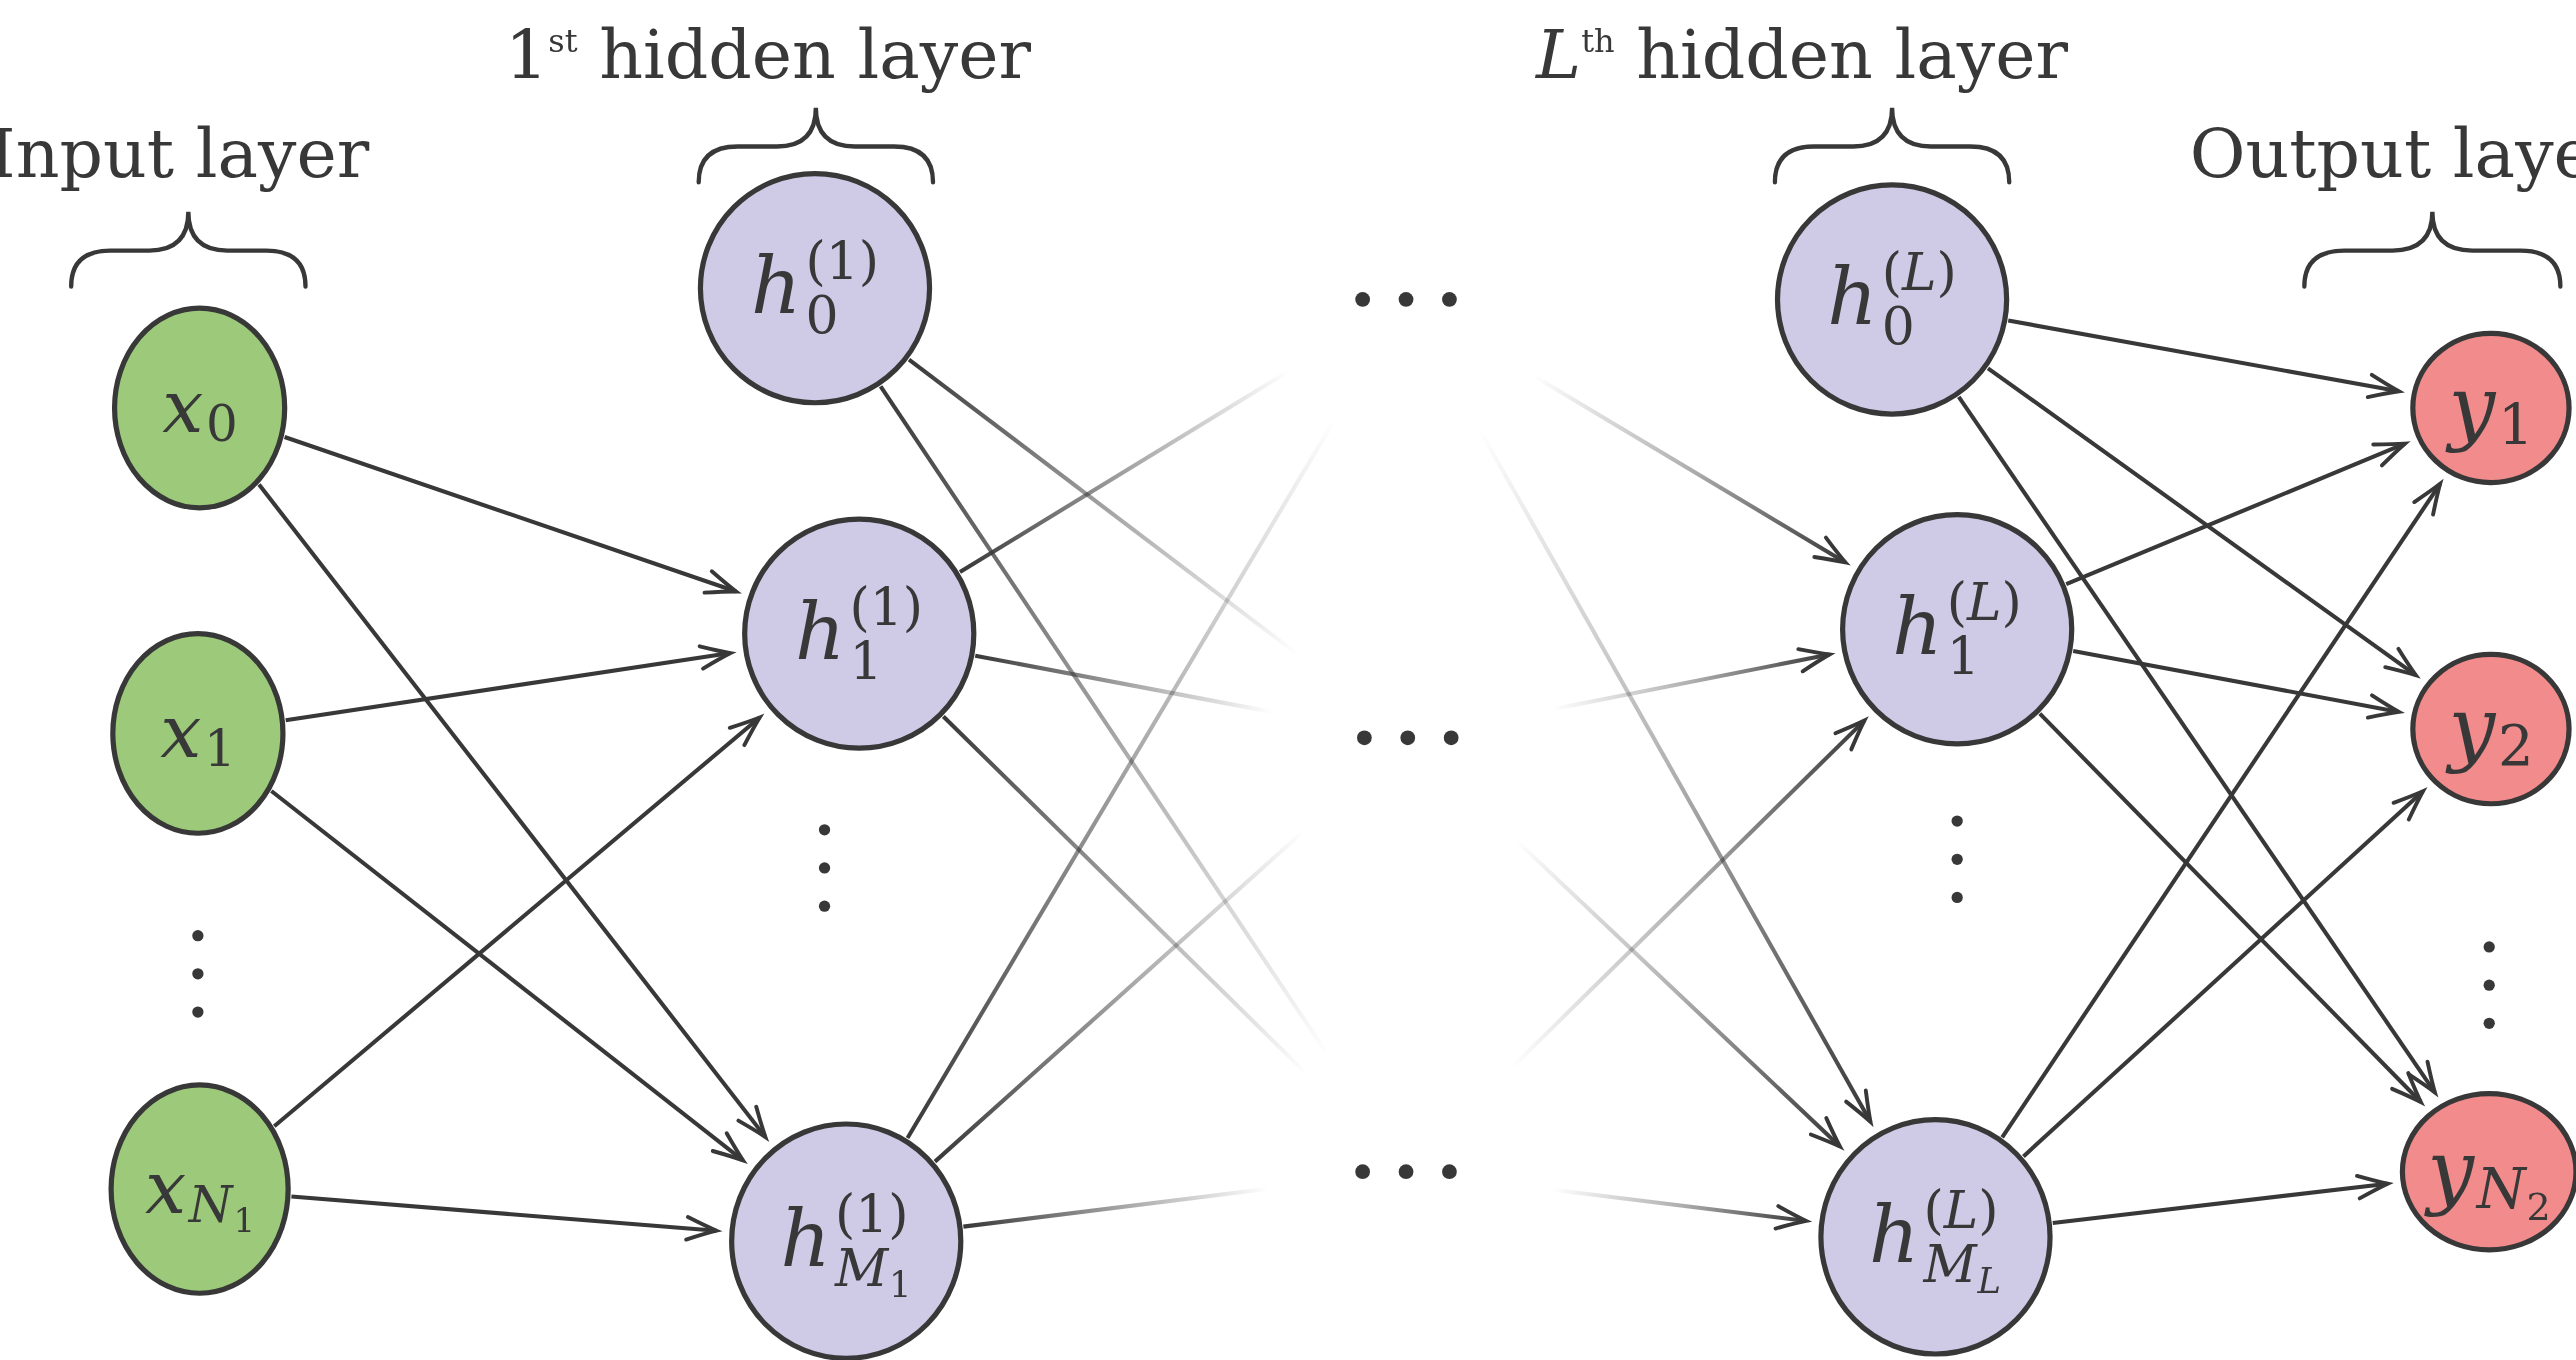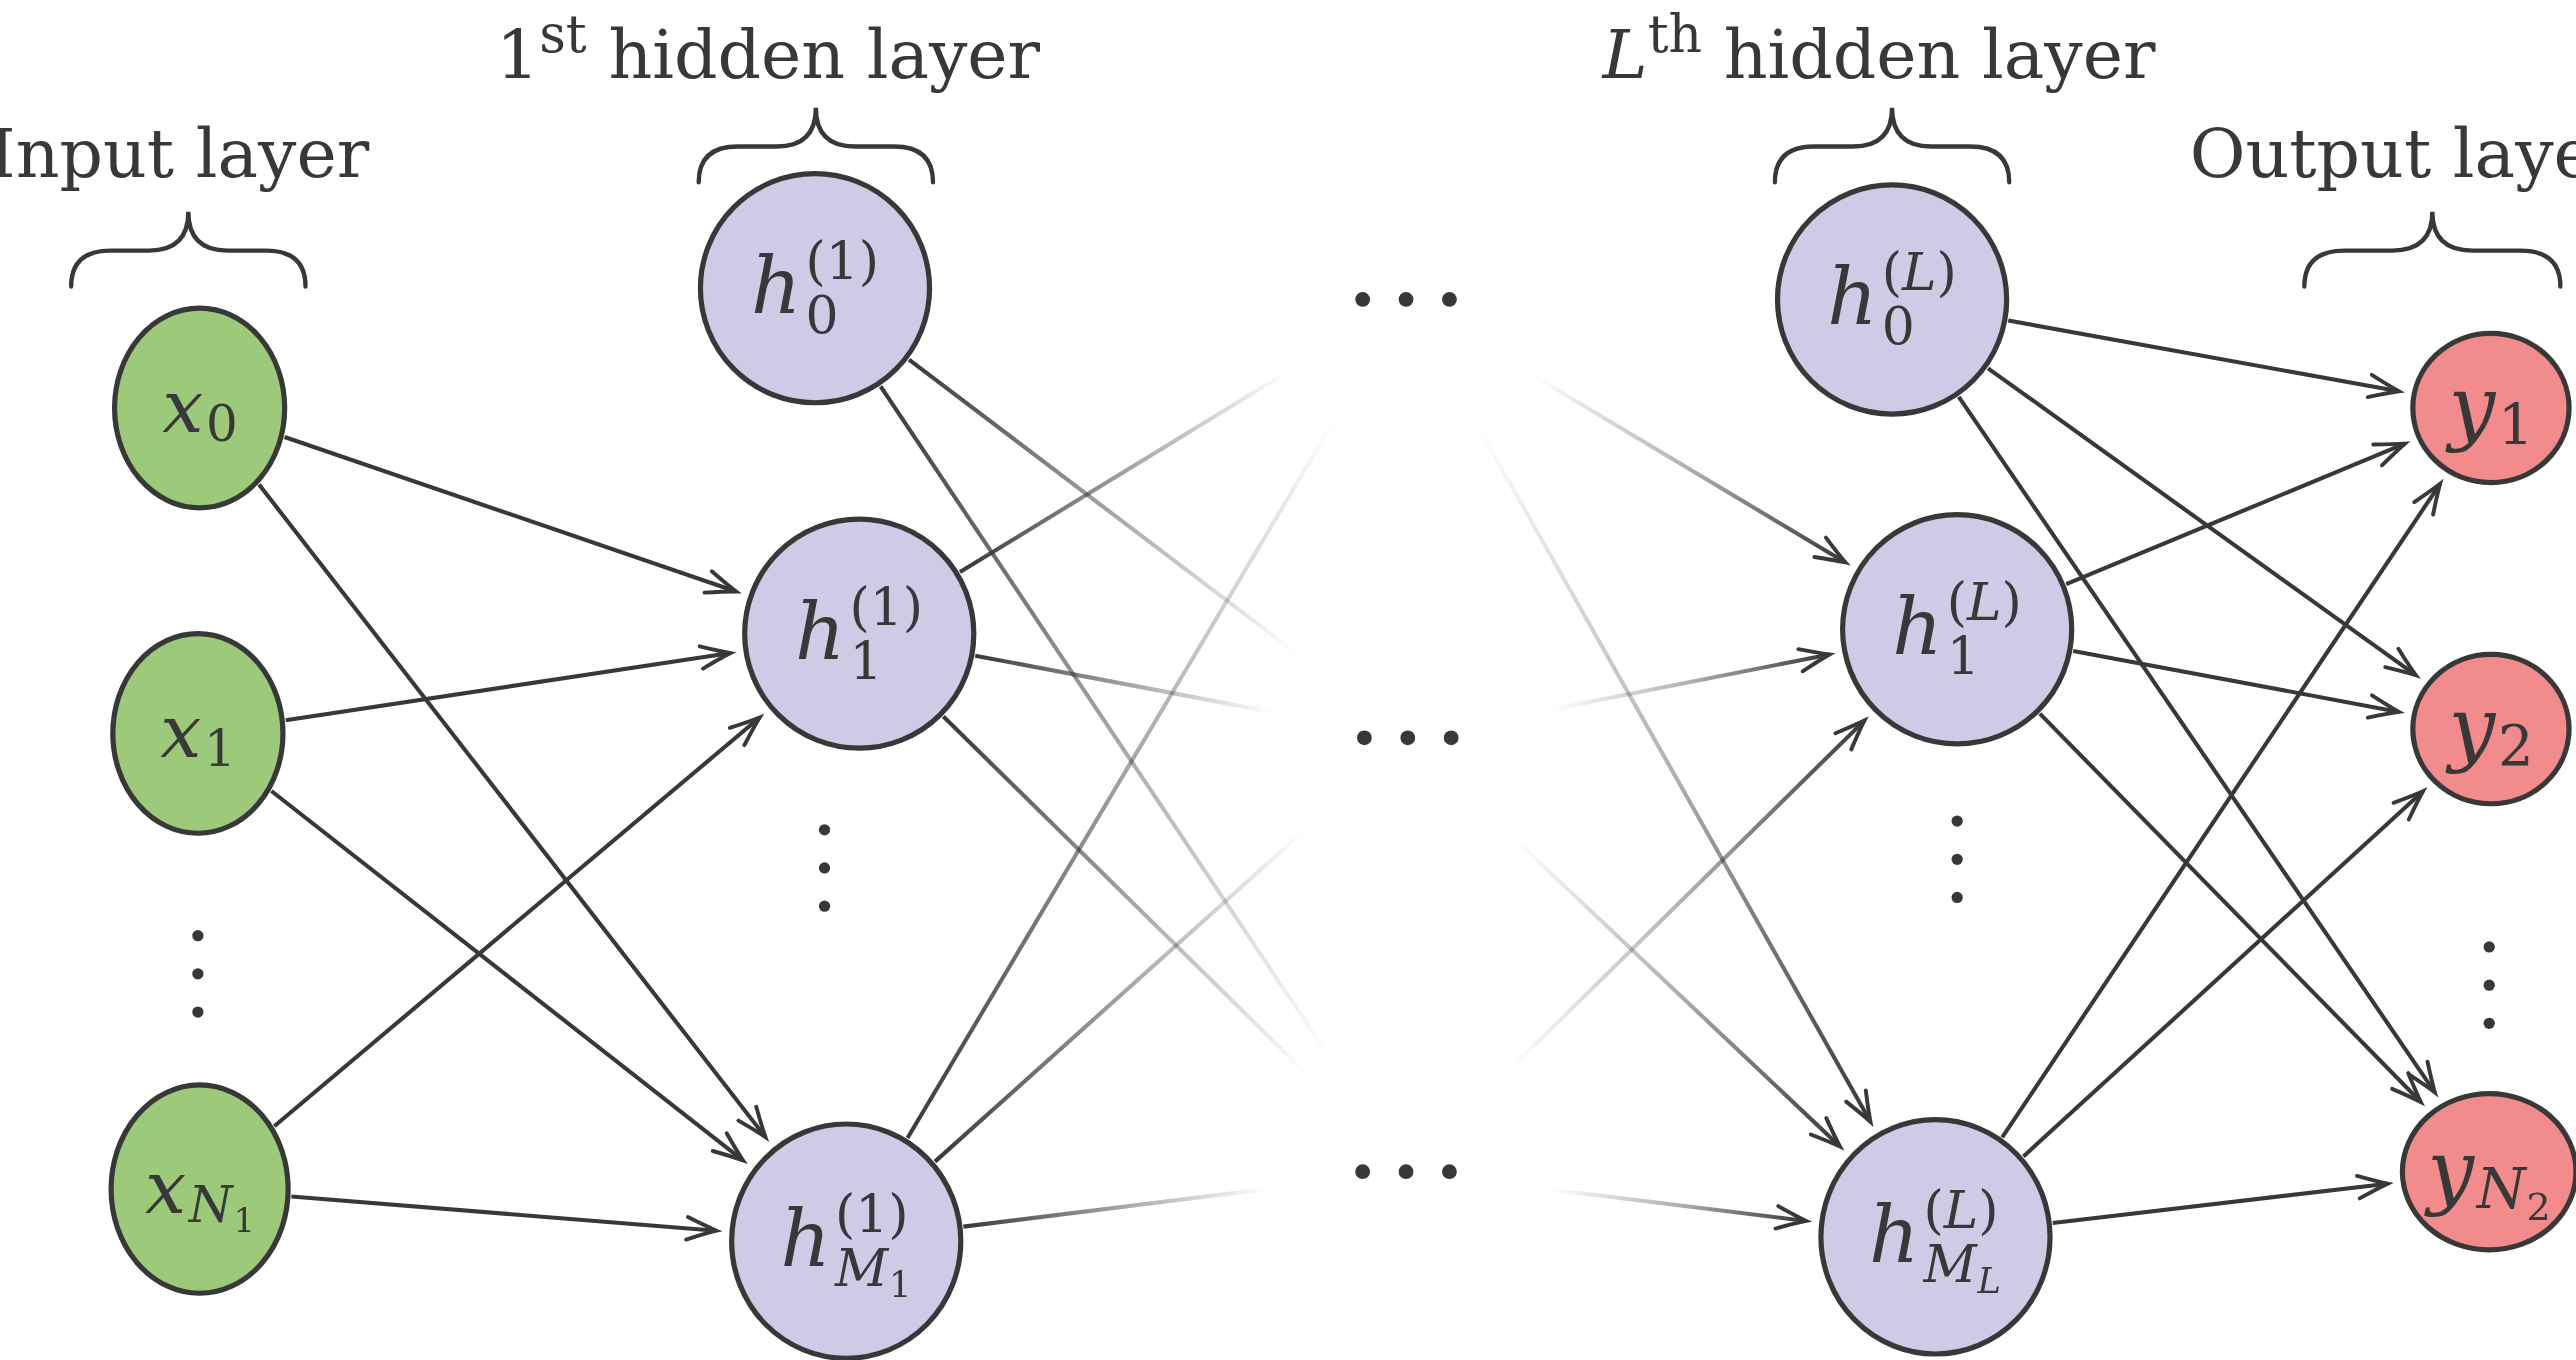--- a/index.html
+++ b/index.html
@@ -2,21 +2,21 @@
 <html style="font-size:14px"><head>
 <meta charset="utf-8">
 <style>
   html,body{margin:0;padding:0;background:#ffffff;}
   #canvas{position:relative;width:2576px;height:1361px;background:#ffffff;overflow:hidden;
           font-family:"DejaVu Serif","Liberation Serif",serif;}
   #diagram-svg{position:absolute;left:0;top:0;}
   #labels-layer{position:absolute;left:0;top:0;width:100%;height:100%;pointer-events:none;}
   .layer-title{position:absolute;transform:translateX(-50%);white-space:nowrap;
                font-size:68px;line-height:1;color:#383838;}
-  .layer-title .tsup{font-size:52px;position:relative;top:-26px;}
+  .layer-title .tsup{font-size:32px;position:relative;top:-26px;}
   .it{font-style:italic;}
   .node-label{position:absolute;transform:translate(-50%,-52%);display:flex;align-items:center;
               white-space:nowrap;color:#383838;line-height:1;}
   .node-label .base{font-style:italic;line-height:1;}
   .node-label.input .base{font-size:73px;}
   .node-label.hidden .base{font-size:78px;}
   .node-label.output .base{font-size:83px;}
   .inline-sub{font-size:50px;line-height:1;display:inline-block;transform:translateY(0.33em);margin-left:2.6px;}
   .node-label.output .inline-sub{font-size:56px;}
   .sub2{font-size:0.68em;display:inline-block;transform:translateY(0.30em);margin-left:0.9px;}
@@ -181,21 +181,21 @@
       </g>
       <g>
         <circle cx="1570" cy="1350" r="8.5" fill="#383838"></circle>
         <circle cx="1620" cy="1350" r="8.5" fill="#383838"></circle>
         <circle cx="1670" cy="1350" r="8.5" fill="#383838"></circle>
       </g>
     </svg>
   <div id="labels-layer">
       <div class="layer-title" style="left: 179px; top: 120px;"><span>Input layer</span></div>
       <div class="layer-title" style="left: 768px; top: 21px;"><span>1</span><span class="tsup">st</span><span> hidden layer</span></div>
-      <div class="layer-title" style="left: 1879px; top: 21px;"><span class="it">L</span><span class="tsup">th</span><span> hidden layer</span></div>
+      <div class="layer-title" style="left: 1802px; top: 21px;"><span class="it">L</span><span class="tsup">th</span><span> hidden layer</span></div>
       <div class="layer-title" style="left: 2408px; top: 120px;"><span>Output layer</span></div>
       <div class="node-label input" style="left: 200px; top: 408px;">
         <span class="base">x</span>
         <span class="inline-sub"><span>0</span></span>
       </div>
       <div class="node-label input" style="left: 198px; top: 733px;">
         <span class="base">x</span>
         <span class="inline-sub"><span>1</span></span>
       </div>
       <div class="node-label input" style="left: 200px; top: 1189px;">

